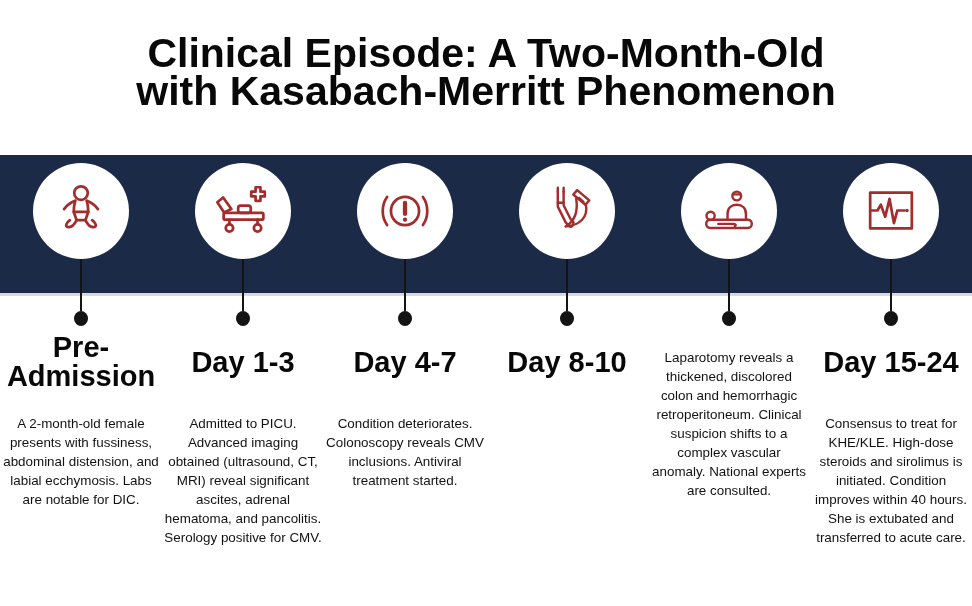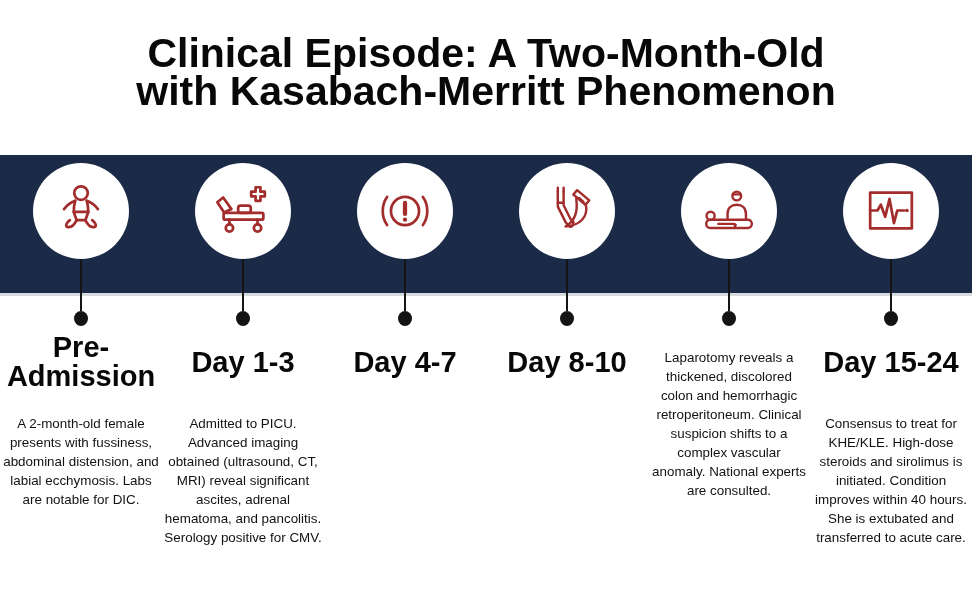--- a/index.html
+++ b/index.html
@@ -89,20 +89,21 @@
           <circle cx="32" cy="32" r="14.5"></circle>
           <path d="M32 23.5 V35" stroke-width="4.4"></path>
           <circle cx="32" cy="41" r="2.2" fill="#a32c2c" stroke="none"></circle>
           <path d="M13.5 17.5 C7.5 26 7.5 38 13.5 46.5"></path>
           <path d="M50.5 17.5 C56.5 26 56.5 38 50.5 46.5"></path>
         </svg>
       </div>
       <div class="stem"></div>
       <div class="dot"></div>
       <div class="heading">Day 4-7</div>
+      <div class="desc">Condition deteriorates. Colonoscopy reveals CMV inclusions. Antiviral treatment started.</div>
     </div>
 
     <div class="col">
       <div class="circle">
         <svg class="icon" width="62" height="62" viewBox="0 0 64 64" fill="none" stroke="#a32c2c" stroke-width="2.5" stroke-linecap="round" stroke-linejoin="round">
           <path d="M22.5 8 v4 M28.5 8 v4"></path>
           <path d="M22.5 12 V27.5 L30.5 43.5 L34 47.5"></path>
           <path d="M28.5 12 V26 L35.5 40 L38.5 43.5"></path>
           <path d="M34 47.5 C36.5 49.5 39 47 38.5 43.5"></path>
           <path d="M22.5 23.5 h6"></path>

